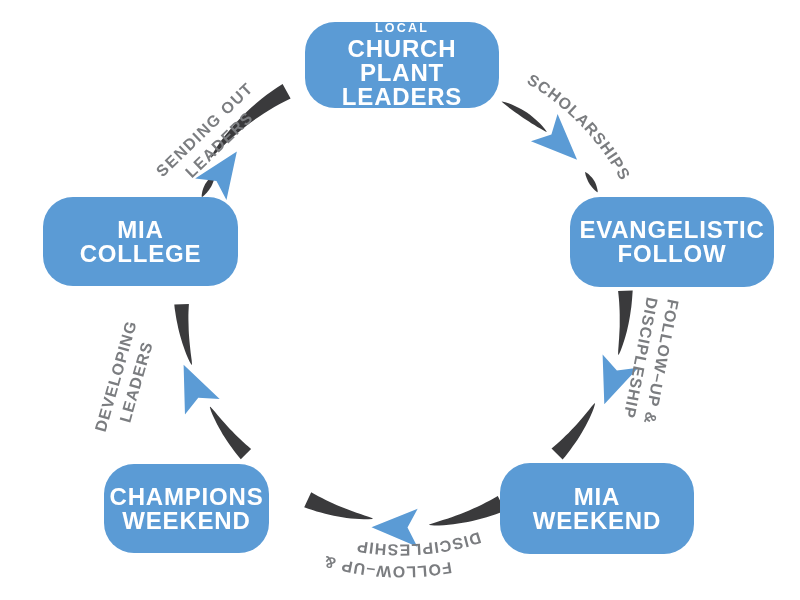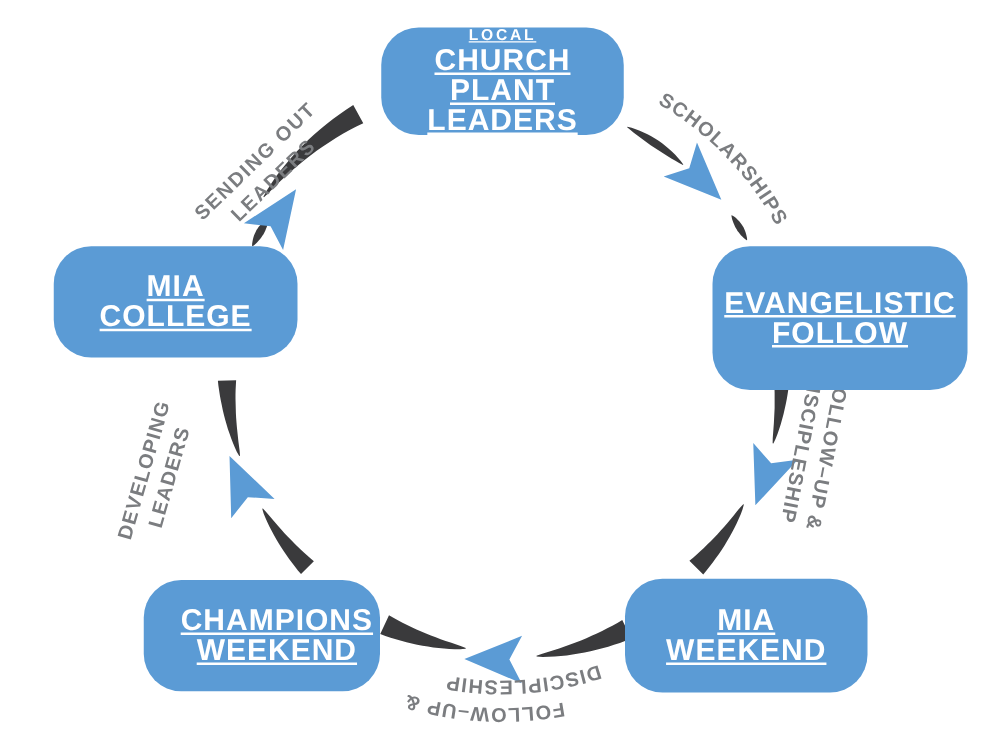--- a/index.html
+++ b/index.html
@@ -20,28 +20,28 @@
   .ah{fill:var(--c-blue);stroke:none;}
   .curved{
     font-family:"Liberation Sans",sans-serif;
     font-weight:bold;font-size:16px;letter-spacing:1px;
     fill:var(--c-gray);text-anchor:middle;
   }
   .node{
     position:absolute;background:var(--c-blue);border-radius:30px;
     color:var(--c-white);display:flex;flex-direction:column;
     align-items:center;justify-content:center;text-align:center;
-    font-weight:bold;z-index:3;text-decoration:underline;
+    font-weight:bold;z-index:3;
   }
   .nline{font-size:24px;line-height:24px;letter-spacing:0.8px;}
   .kicker{font-size:12.5px;line-height:15px;letter-spacing:2.2px;margin-bottom:1px;}
   .n-partners{left:305px;top:22px;width:194px;height:86px;}
-  .n-camps{left:570px;top:197px;width:204px;height:115px;}
+  .n-camps{left:570px;top:197px;width:204px;height:90px;}
   .n-caravan{left:500px;top:463px;width:194px;height:91px;}
-  .n-champions{left:115px;top:464px;width:165px;height:89px;padding-left:24px;}
+  .n-champions{left:104px;top:464px;width:165px;height:89px;}
   .n-college{left:43px;top:197px;width:195px;height:89px;}
   .slabel{
     position:absolute;color:var(--c-gray);font-weight:bold;font-size:16px;
     letter-spacing:1px;text-align:center;line-height:21px;white-space:nowrap;z-index:2;
   }
   .sl-right{left:651px;top:360px;transform:translate(-50%,-50%) rotate(101deg);}
   .sl-left{left:126px;top:379px;transform:translate(-50%,-50%) rotate(-74deg);}
   .sl-topleft{left:212px;top:137px;transform:translate(-50%,-50%) rotate(-44deg);letter-spacing:1.5px;}
 </style>
 </head>

